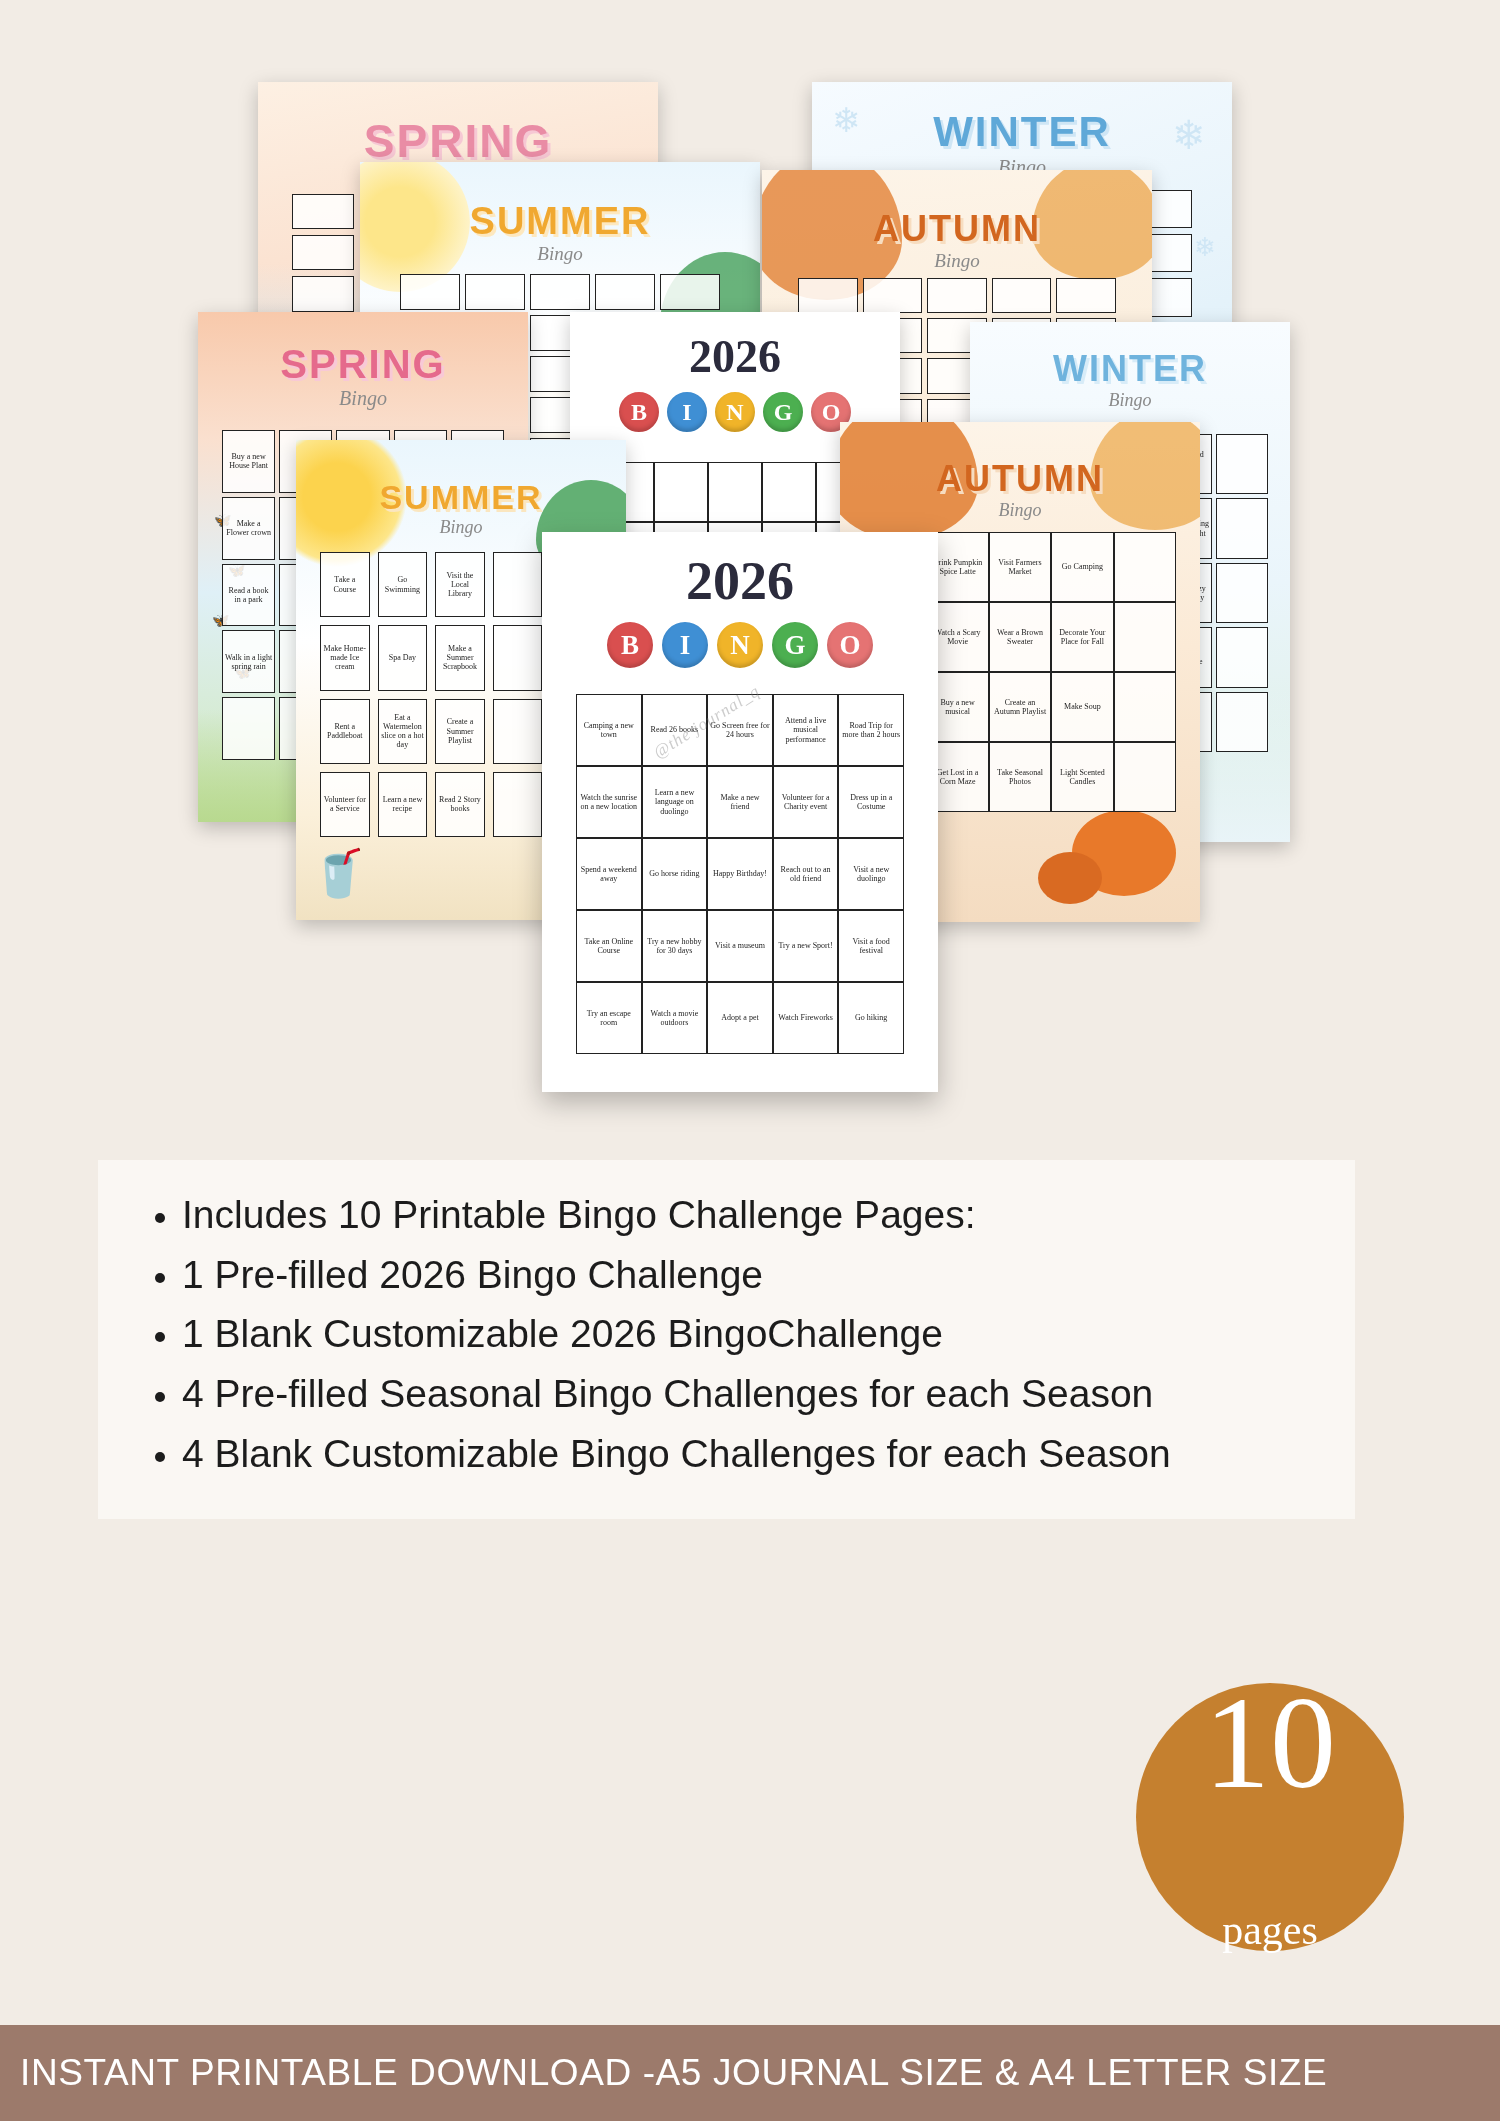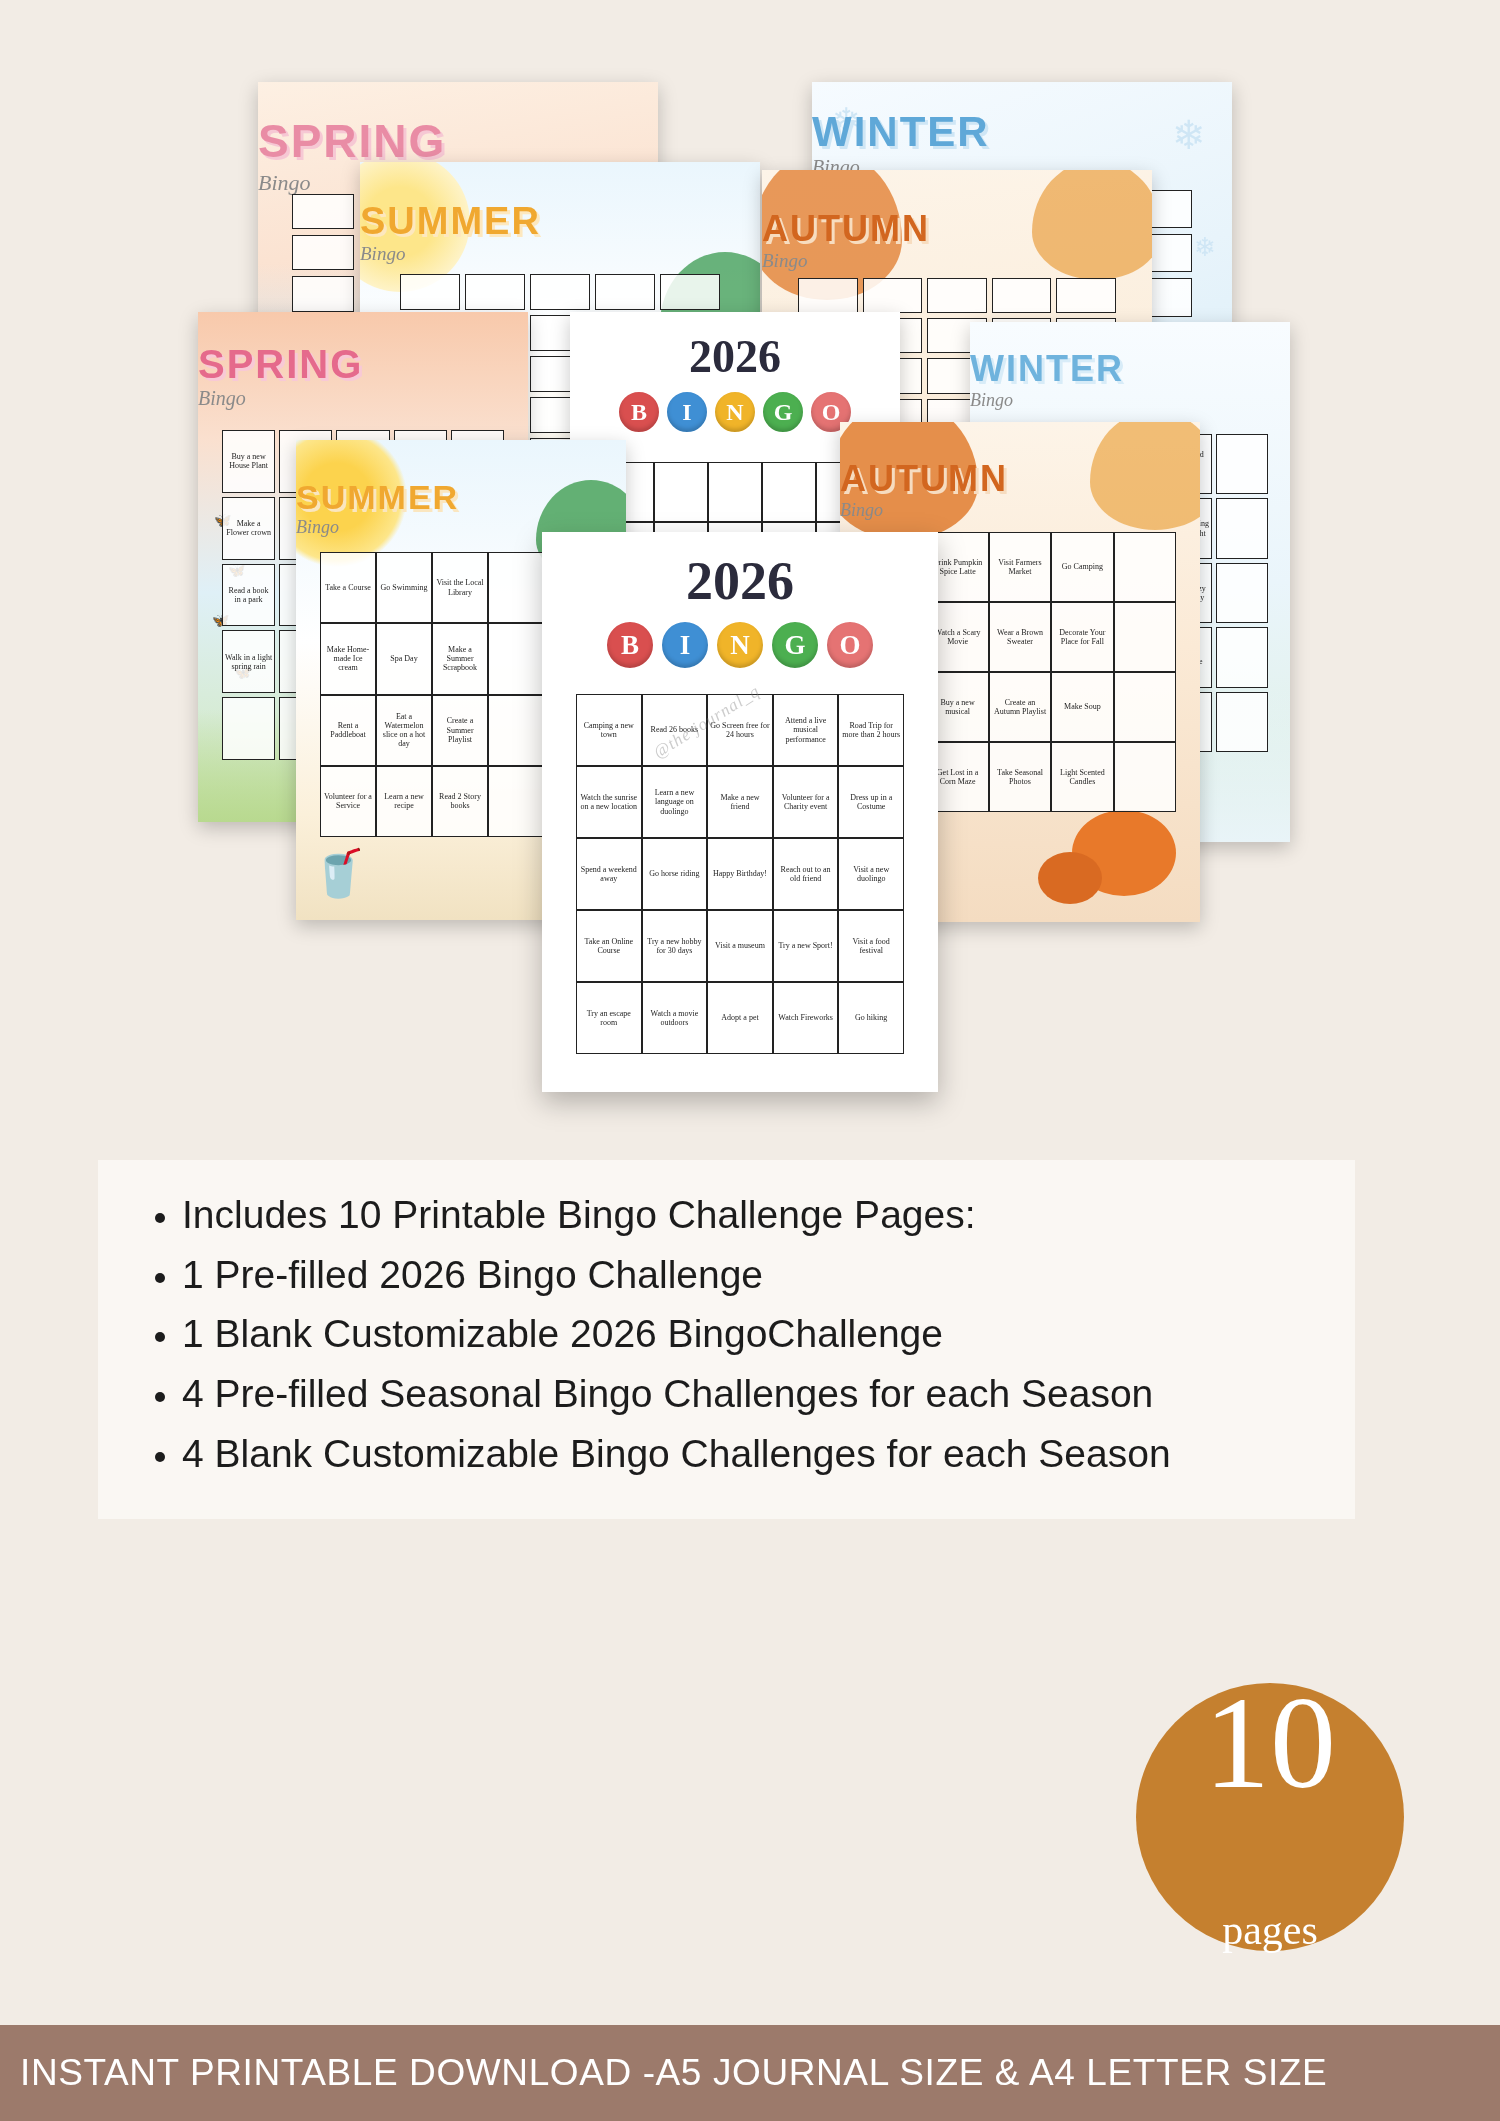--- a/index.html
+++ b/index.html
@@ -17,21 +17,21 @@
 
   .sheet {
     position:absolute;
     background:#fff;
     box-shadow:0 6px 18px rgba(0,0,0,0.22);
     overflow:hidden;
   }
 
   .sheet .bg { position:absolute; inset:0; }
 
-  .title-wrap { position:absolute; left:0; right:0; text-align:left; }
+  .title-wrap { position:absolute; left:0; right:0; text-align:center; }
   .season-title {
     font-family:"Liberation Sans", sans-serif;
     font-weight:bold;
     letter-spacing:2px;
   }
   .script {
     font-family:Liberation Serif, serif;
     font-style:italic;
   }
 
@@ -409,21 +409,21 @@
   <div class="sheet" style="left:296px; top:440px; width:330px; height:480px;">
     <div class="bg" style="background:linear-gradient(180deg,#eaf6fd 0%,#ffffff 42%,#fbf0da 78%,#f1e2c2 100%);"></div>
     <div class="sun" style="left:-34px; top:-18px; width:150px; height:150px; background:radial-gradient(circle,#fcd34d 32%,#fde68a 60%,rgba(253,230,138,0) 66%);"></div>
     <div class="leafblob" style="left:240px; top:40px; width:110px; height:100px; background:#4aa35c; opacity:.85;"></div>
     <div class="leafblob" style="left:270px; top:110px; width:90px; height:80px; background:#3c8a4e; opacity:.8;"></div>
     <div style="position:absolute; left:14px; bottom:20px; font-size:46px;">🥤</div>
     <div class="title-wrap" style="top:38px;">
       <div class="season-title" style="font-size:34px; color:#f0a830; text-shadow:3px 3px 0 #fae6c0;">SUMMER</div>
       <div class="script" style="font-size:18px; color:#8a8a8a;">Bingo</div>
     </div>
-    <div class="grid filled" style="left:24px; top:112px; width:280px; height:285px; grid-template-columns:repeat(5,1fr); grid-template-rows:repeat(4,1fr); gap:0;">
+    <div class="grid filled" style="left:24px; top:112px; width:280px; height:285px; grid-template-columns:repeat(5,1fr); grid-template-rows:repeat(4,1fr); gap:8px;">
       <div>Take a Course</div>
       <div>Go Swimming</div>
       <div>Visit the Local Library</div>
       <div></div>
       <div></div>
       <div>Make Home-made Ice cream</div>
       <div>Spa Day</div>
       <div>Make a Summer Scrapbook</div>
       <div></div>
       <div></div>

